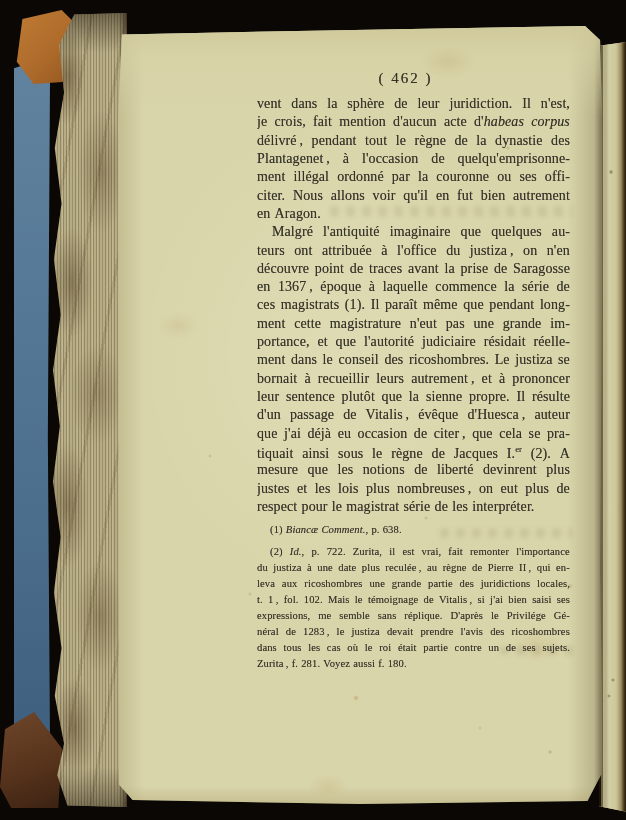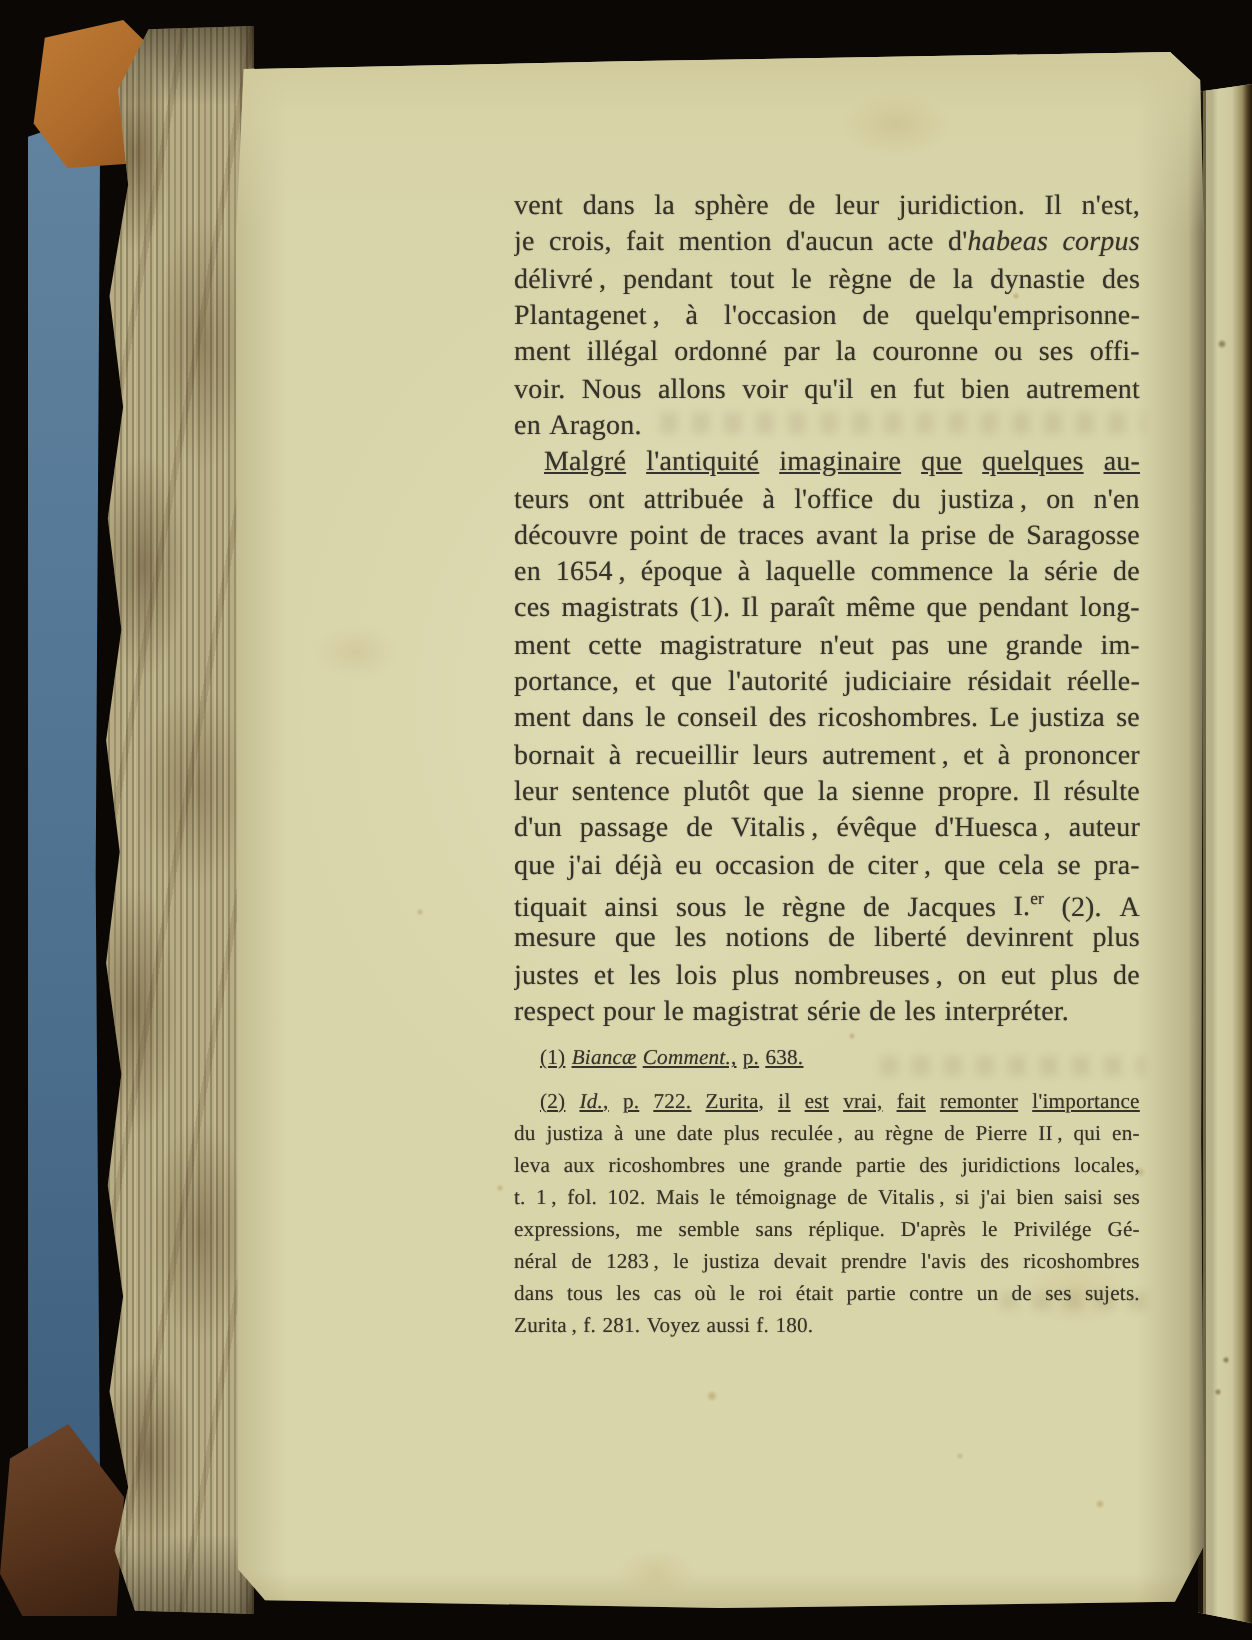--- a/index.html
+++ b/index.html
@@ -118,21 +118,21 @@
     text-shadow:0 0 .5px rgba(45,40,28,.5);
   }
   .bodytext .tl{height:18.32px;}
   .footnotes .tl{height:16px;}
   .footnotes .para{margin-bottom:5.5px;}
   .tl{
     display:flex;justify-content:space-between;align-items:baseline;
     overflow:hidden;white-space:pre;
   }
   .tl.last{justify-content:flex-start;gap:.3em;}
-  .tl.ind{padding-left:15px;text-decoration:underline;}
+  .tl.ind{padding-left:15px;}
   .footnotes .tl.ind{padding-left:13px;}
   .w{flex:0 0 auto;}
   .w em{font-style:italic;}
   .w sup{font-size:.62em;vertical-align:super;letter-spacing:0;}
 </style>
 </head>
 <body>
 
 <div class="scene">
   <div class="cover-blue"></div>
@@ -140,35 +140,36 @@
   <div class="corner-leather"></div>
   <div class="fore-edge"></div>
   <div class="facing-sliver"></div>
 
   <div class="page">
     <div class="speckles"></div>
     <div class="ghost g1"></div>
     <div class="ghost g2"></div>
     <div class="ghost g3"></div>
 
+    <div class="pgnum">( 462 )</div>
     <div class="bodytext">
         <div class="para">
           <div class="tl"><span class="w"><span>vent</span></span><span class="w"><span>dans</span></span><span class="w"><span>la</span></span><span class="w"><span>sphère</span></span><span class="w"><span>de</span></span><span class="w"><span>leur</span></span><span class="w"><span>juridiction.</span></span><span class="w"><span>Il</span></span><span class="w"><span>n'est,</span></span></div>
           <div class="tl"><span class="w"><span>je</span></span><span class="w"><span>crois,</span></span><span class="w"><span>fait</span></span><span class="w"><span>mention</span></span><span class="w"><span>d'aucun</span></span><span class="w"><span>acte</span></span><span class="w"><span>d'</span><em>habeas</em></span><span class="w"><em>corpus</em></span></div>
           <div class="tl"><span class="w"><span>délivré ,</span></span><span class="w"><span>pendant</span></span><span class="w"><span>tout</span></span><span class="w"><span>le</span></span><span class="w"><span>règne</span></span><span class="w"><span>de</span></span><span class="w"><span>la</span></span><span class="w"><span>dynastie</span></span><span class="w"><span>des</span></span></div>
           <div class="tl"><span class="w"><span>Plantagenet ,</span></span><span class="w"><span>à</span></span><span class="w"><span>l'occasion</span></span><span class="w"><span>de</span></span><span class="w"><span>quelqu'emprisonne-</span></span></div>
           <div class="tl"><span class="w"><span>ment</span></span><span class="w"><span>illégal</span></span><span class="w"><span>ordonné</span></span><span class="w"><span>par</span></span><span class="w"><span>la</span></span><span class="w"><span>couronne</span></span><span class="w"><span>ou</span></span><span class="w"><span>ses</span></span><span class="w"><span>offi-</span></span></div>
-          <div class="tl"><span class="w"><span>voir.</span></span><span class="w"><span>Nous</span></span><span class="w"><span>allons</span></span><span class="w"><span>voir</span></span><span class="w"><span>qu'il</span></span><span class="w"><span>en</span></span><span class="w"><span>fut</span></span><span class="w"><span>bien</span></span><span class="w"><span>autrement</span></span></div>
+          <div class="tl"><span class="w"><span>citer.</span></span><span class="w"><span>Nous</span></span><span class="w"><span>allons</span></span><span class="w"><span>voir</span></span><span class="w"><span>qu'il</span></span><span class="w"><span>en</span></span><span class="w"><span>fut</span></span><span class="w"><span>bien</span></span><span class="w"><span>autrement</span></span></div>
           <div class="tl last"><span class="w"><span>en</span></span><span class="w"><span>Aragon.</span></span></div>
         </div>
         <div class="para">
           <div class="tl ind"><span class="w"><span>Malgré</span></span><span class="w"><span>l'antiquité</span></span><span class="w"><span>imaginaire</span></span><span class="w"><span>que</span></span><span class="w"><span>quelques</span></span><span class="w"><span>au-</span></span></div>
           <div class="tl"><span class="w"><span>teurs</span></span><span class="w"><span>ont</span></span><span class="w"><span>attribuée</span></span><span class="w"><span>à</span></span><span class="w"><span>l'office</span></span><span class="w"><span>du</span></span><span class="w"><span>justiza ,</span></span><span class="w"><span>on</span></span><span class="w"><span>n'en</span></span></div>
           <div class="tl"><span class="w"><span>découvre</span></span><span class="w"><span>point</span></span><span class="w"><span>de</span></span><span class="w"><span>traces</span></span><span class="w"><span>avant</span></span><span class="w"><span>la</span></span><span class="w"><span>prise</span></span><span class="w"><span>de</span></span><span class="w"><span>Saragosse</span></span></div>
-          <div class="tl"><span class="w"><span>en</span></span><span class="w"><span>1654 ,</span></span><span class="w"><span>époque</span></span><span class="w"><span>à</span></span><span class="w"><span>laquelle</span></span><span class="w"><span>commence</span></span><span class="w"><span>la</span></span><span class="w"><span>série</span></span><span class="w"><span>de</span></span></div>
+          <div class="tl"><span class="w"><span>en</span></span><span class="w"><span>1367 ,</span></span><span class="w"><span>époque</span></span><span class="w"><span>à</span></span><span class="w"><span>laquelle</span></span><span class="w"><span>commence</span></span><span class="w"><span>la</span></span><span class="w"><span>série</span></span><span class="w"><span>de</span></span></div>
           <div class="tl"><span class="w"><span>ces</span></span><span class="w"><span>magistrats</span></span><span class="w"><span>(1).</span></span><span class="w"><span>Il</span></span><span class="w"><span>paraît</span></span><span class="w"><span>même</span></span><span class="w"><span>que</span></span><span class="w"><span>pendant</span></span><span class="w"><span>long-</span></span></div>
           <div class="tl"><span class="w"><span>ment</span></span><span class="w"><span>cette</span></span><span class="w"><span>magistrature</span></span><span class="w"><span>n'eut</span></span><span class="w"><span>pas</span></span><span class="w"><span>une</span></span><span class="w"><span>grande</span></span><span class="w"><span>im-</span></span></div>
           <div class="tl"><span class="w"><span>portance,</span></span><span class="w"><span>et</span></span><span class="w"><span>que</span></span><span class="w"><span>l'autorité</span></span><span class="w"><span>judiciaire</span></span><span class="w"><span>résidait</span></span><span class="w"><span>réelle-</span></span></div>
           <div class="tl"><span class="w"><span>ment</span></span><span class="w"><span>dans</span></span><span class="w"><span>le</span></span><span class="w"><span>conseil</span></span><span class="w"><span>des</span></span><span class="w"><span>ricoshombres.</span></span><span class="w"><span>Le</span></span><span class="w"><span>justiza</span></span><span class="w"><span>se</span></span></div>
           <div class="tl"><span class="w"><span>bornait</span></span><span class="w"><span>à</span></span><span class="w"><span>recueillir</span></span><span class="w"><span>leurs</span></span><span class="w"><span>autrement ,</span></span><span class="w"><span>et</span></span><span class="w"><span>à</span></span><span class="w"><span>prononcer</span></span></div>
           <div class="tl"><span class="w"><span>leur</span></span><span class="w"><span>sentence</span></span><span class="w"><span>plutôt</span></span><span class="w"><span>que</span></span><span class="w"><span>la</span></span><span class="w"><span>sienne</span></span><span class="w"><span>propre.</span></span><span class="w"><span>Il</span></span><span class="w"><span>résulte</span></span></div>
           <div class="tl"><span class="w"><span>d'un</span></span><span class="w"><span>passage</span></span><span class="w"><span>de</span></span><span class="w"><span>Vitalis ,</span></span><span class="w"><span>évêque</span></span><span class="w"><span>d'Huesca ,</span></span><span class="w"><span>auteur</span></span></div>
           <div class="tl"><span class="w"><span>que</span></span><span class="w"><span>j'ai</span></span><span class="w"><span>déjà</span></span><span class="w"><span>eu</span></span><span class="w"><span>occasion</span></span><span class="w"><span>de</span></span><span class="w"><span>citer ,</span></span><span class="w"><span>que</span></span><span class="w"><span>cela</span></span><span class="w"><span>se</span></span><span class="w"><span>pra-</span></span></div>
           <div class="tl"><span class="w"><span>tiquait</span></span><span class="w"><span>ainsi</span></span><span class="w"><span>sous</span></span><span class="w"><span>le</span></span><span class="w"><span>règne</span></span><span class="w"><span>de</span></span><span class="w"><span>Jacques</span></span><span class="w"><span>I.</span><sup>er</sup></span><span class="w"><span>(2).</span></span><span class="w"><span>A</span></span></div>
           <div class="tl"><span class="w"><span>mesure</span></span><span class="w"><span>que</span></span><span class="w"><span>les</span></span><span class="w"><span>notions</span></span><span class="w"><span>de</span></span><span class="w"><span>liberté</span></span><span class="w"><span>devinrent</span></span><span class="w"><span>plus</span></span></div>

